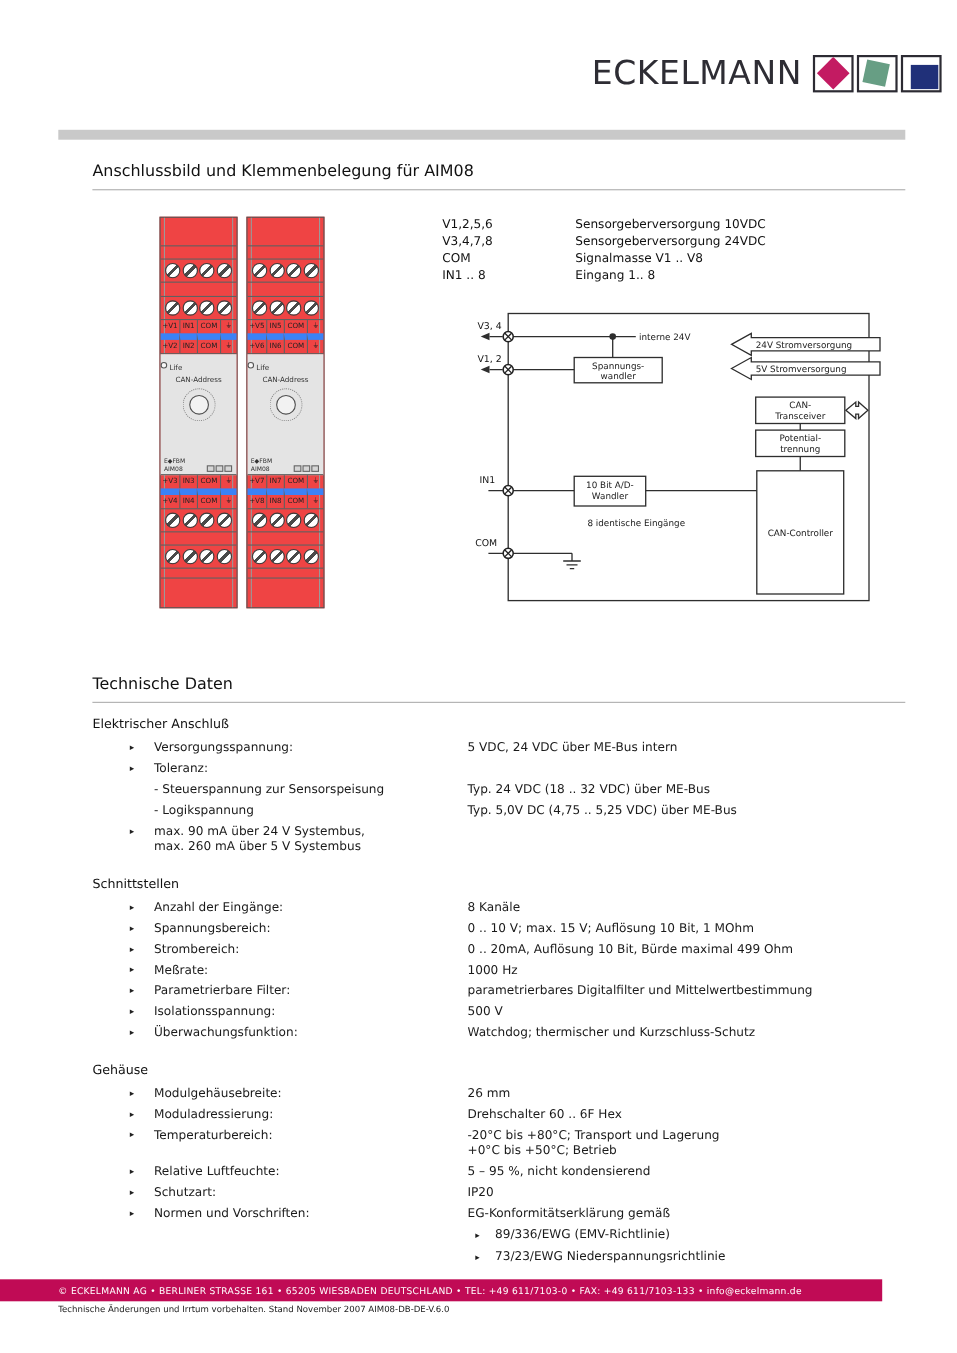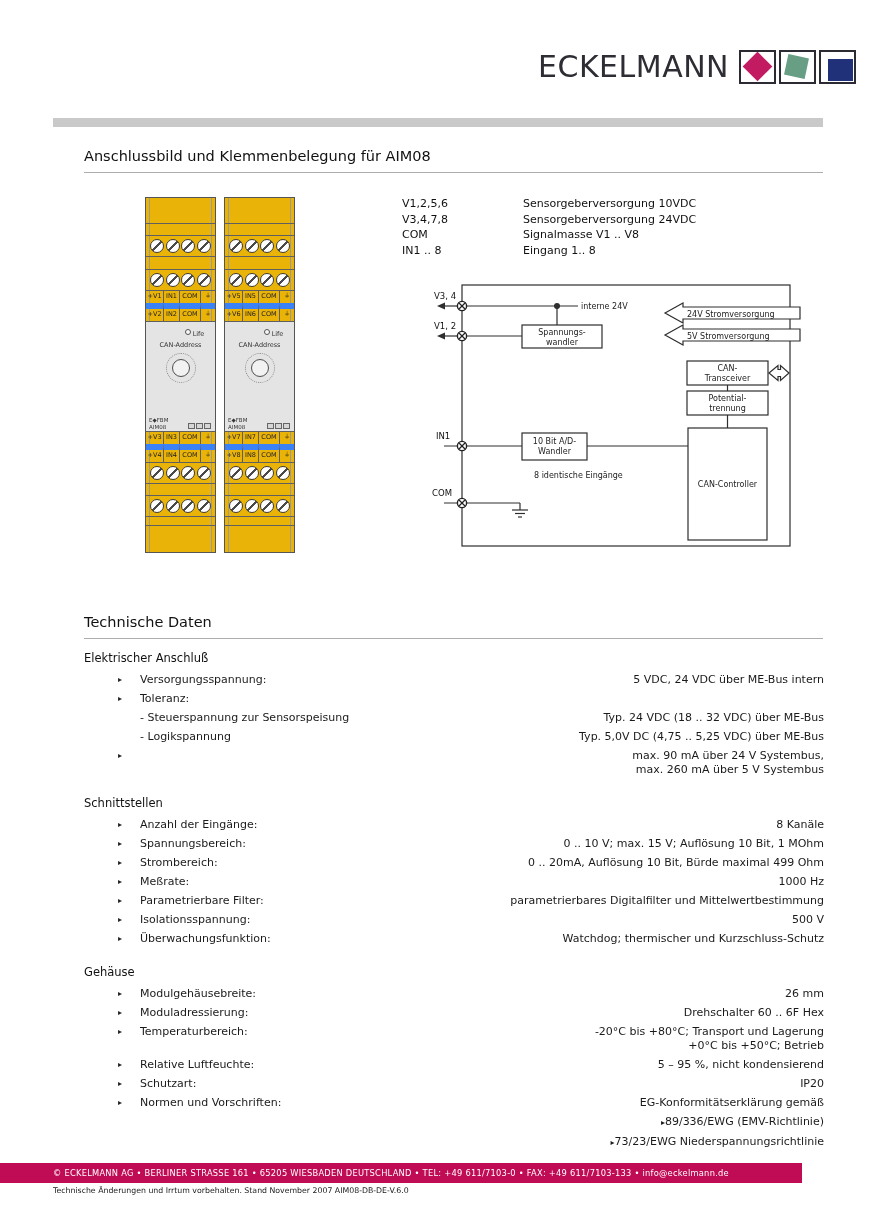--- a/index.html
+++ b/index.html
@@ -17,36 +17,36 @@
 
   .divider{position:absolute;left:53px;top:118px;width:770px;height:9px;background:#c9c9c9;}
 
   .sec-title{position:absolute;left:84px;width:739px;font-size:14.5px;line-height:18px;color:#111;
              border-bottom:1px solid #adadad;padding-bottom:7px;font-weight:normal;margin:0;}
   #title1{top:147px;}
   #title2{top:613px;}
 
   
   #modules{position:absolute;left:145px;top:197px;width:150px;height:356px;display:flex;justify-content:space-between;}
-  .module{position:relative;width:71px;box-sizing:border-box;border:1.5px solid #555;background:#eab308;
+  .module{position:relative;width:71px;box-sizing:border-box;border:1.5px solid #555;background:#ef4444;
           display:flex;flex-direction:column;}
   .rail{position:absolute;top:0;bottom:0;width:1px;background:#9a9a9a;}
   .rail.l{left:3px}.rail.r{right:3px}
   .mp{box-sizing:border-box;border-bottom:1px solid #606060;flex:none;position:relative;}
   .h26{height:26px}.h13{height:13px}.h12{height:12px}.h9{height:9px}
   .last{height:26px;border-bottom:none;}
   .screws{height:21px;display:flex;justify-content:space-evenly;align-items:center;padding:0 3px;}
   .screw{width:14px;height:14px;border-radius:50%;border:1.5px solid #3d3d3d;box-sizing:border-box;
          background:linear-gradient(135deg,#fff 42%,#4a4a4a 42%,#4a4a4a 58%,#fff 58%);}
   .term-grid{display:grid;grid-template-columns:17px 16px 21px 1fr;font-size:6.5px;line-height:11px;color:#222;}
   .term-grid .cell{height:12px;border-left:1px solid #606060;border-top:6px solid #3b82f6;text-align:center;overflow:hidden;}
   .term-grid .cell:nth-child(4n+1){border-left:none;}
   .term-grid .cell:nth-child(-n+4){border-top:none;}
   .mbody{flex:1;background:#e4e4e4;}
-  .life{margin-top:7px;text-align:center;font-size:6.5px;color:#333;padding-left:28px;}
+  .life{margin-top:7px;text-align:left;font-size:6.5px;color:#333;}
   .led{display:inline-block;width:4px;height:4px;border:1px solid #555;border-radius:50%;margin-right:2px;vertical-align:1px;background:#f8f8f8;}
   .canaddr{text-align:center;font-size:6.5px;color:#333;margin-top:3px;}
   .dial-wrap{margin:4px auto 0;width:30px;height:30px;position:relative;}
   .dial-outer{position:absolute;inset:0;border-radius:50%;border:1px dotted #8a8a8a;}
   .dial-inner{position:absolute;inset:6px;border-radius:50%;border:1.5px solid #4f4f4f;background:#f2f2f2;}
   .brand{position:absolute;left:3px;bottom:1px;font-size:5.5px;line-height:6.5px;color:#333;}
   .conn{position:absolute;right:4px;bottom:2px;display:flex;}
   .conn span{width:7px;height:6px;border:1px solid #666;background:#d6d6d6;margin-left:1px;box-sizing:border-box;}
 
   
@@ -63,21 +63,21 @@
   .tl{font-size:8.5px;fill:#111;}
   .mid{text-anchor:middle;}
 
   
   #tech{position:absolute;left:84px;top:651px;width:740px;}
   .tsec.mt{margin-top:19px;}
   .tsec-h{font-size:11.5px;font-weight:normal;margin:0 0 8px 0;color:#111;line-height:14px;}
   .spec-row{display:flex;padding-left:34px;font-size:11px;line-height:14px;margin-bottom:5px;color:#1a1a1a;}
   .sb{width:22px;flex:none;font-size:8px;color:#222;}
   .sl{width:285px;flex:none;}
-  .sv{flex:1;text-align:right;}
+  .sv{flex:1;}
   .sv .sb2{display:inline-block;width:18px;margin-left:7px;font-size:8px;}
 
   
   .fbar{position:absolute;left:0;top:1163px;width:802px;height:20px;background:#c00b55;color:#fff;
         font-size:8.3px;line-height:20px;padding-left:53px;box-sizing:border-box;letter-spacing:.25px;white-space:nowrap;}
   .fnote{position:absolute;left:53px;top:1186px;font-size:7.8px;color:#1a1a1a;}
 </style>
 </head>
 <body>
 

